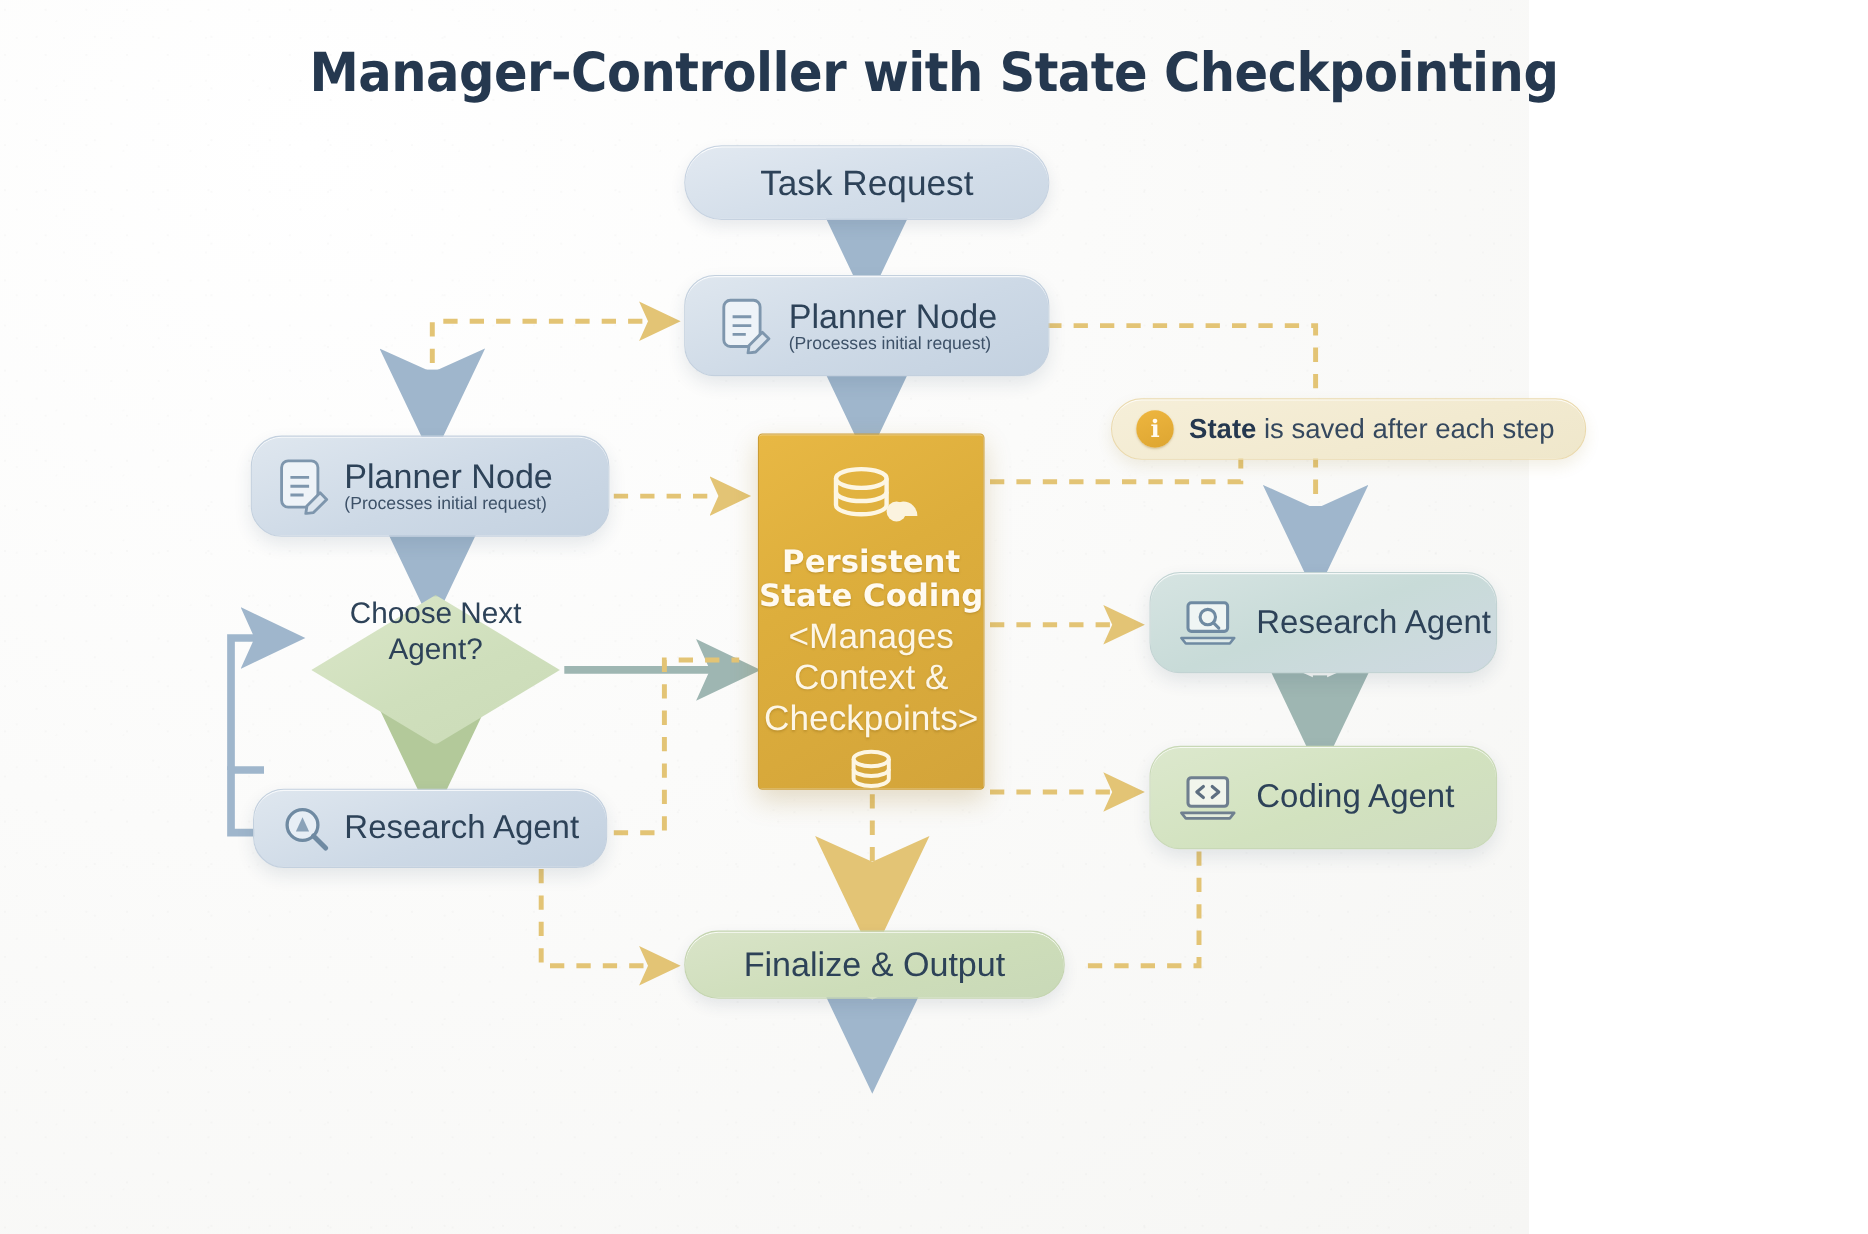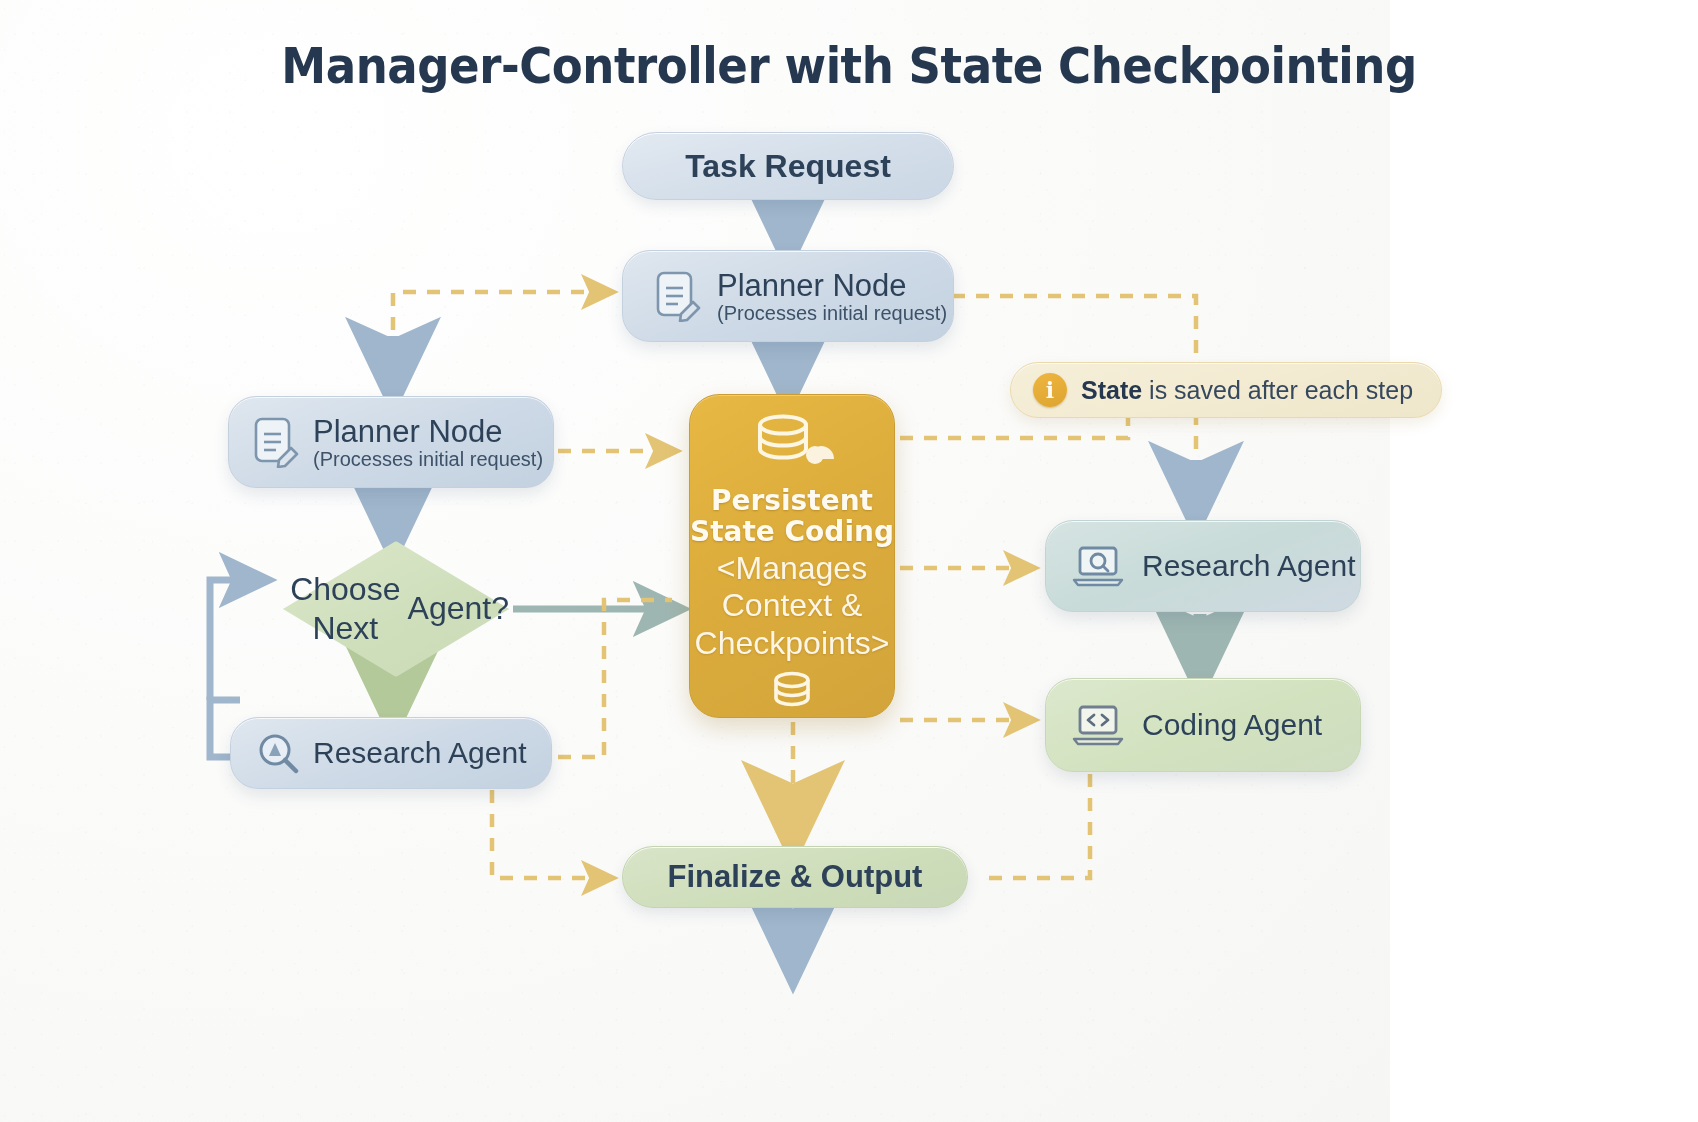--- a/index.html
+++ b/index.html
@@ -38,21 +38,20 @@
     font-weight:bold;font-size:49px;letter-spacing:-0.5px;
     color:#25384f;
     transform:scaleX(0.92);
   }
 
   
   .pill{
     border-radius:999px;
     justify-content:center;
     box-shadow:0 6px 14px rgba(40,60,90,.10), 0 1px 0 rgba(255,255,255,.85) inset;
-    font-weight:bold;
   }
   .box{
     border-radius:28px;
     box-shadow:0 7px 16px rgba(40,60,90,.11), 0 1px 0 rgba(255,255,255,.75) inset;
   }
 
   
   .blue{
     background:linear-gradient(160deg,#dfe7ef 0%,#cdd9e6 55%,#c3d1e0 100%);
     border:1px solid #c3d0de;
@@ -83,21 +82,21 @@
     border:1px solid #cb9c33;
     color:#fffdf4;
   }
   .cream{
     background:linear-gradient(165deg,#f6efd9 0%,#f2ead0 60%,#efe7cb 100%);
     border:1px solid #ead9ad;
     color:#2d4258;
   }
 
   .label{font-size:31px;color:#2d4258;white-space:nowrap;}
-  .sublabel{font-size:20px;color:#3d5168;white-space:nowrap;margin-top:-2px;}
+  .sublabel{font-size:16px;color:#3d5168;white-space:nowrap;margin-top:-2px;}
 
   .icon{flex:0 0 auto;display:flex;align-items:center;justify-content:center;}
 
   
   #task-request{left:622px;top:132px;width:332px;height:68px;}
   #task-request .label{font-size:32px;}
 
   #planner-top{left:622px;top:250px;width:332px;height:92px;padding-left:32px;gap:16px;}
   #planner-left{left:228px;top:396px;width:326px;height:92px;padding-left:24px;gap:14px;}
 
@@ -105,32 +104,32 @@
     position:absolute;left:283px;top:541px;width:226px;height:136px;
   }
   #decision .dia{
     position:absolute;inset:0;
     background:linear-gradient(155deg,#dbe7c9 0%,#cfdfbc 55%,#cbdbb8 100%);
     border:1px solid #c3d4ad;
     clip-path:polygon(50% 0,100% 50%,50% 100%,0 50%);
     box-shadow:0 6px 12px rgba(40,60,90,.10);
   }
   #decision .dtxt{
-    position:absolute;inset:0;display:flex;flex-direction:row;
+    position:absolute;inset:0;display:flex;flex-direction:column;
     align-items:center;justify-content:flex-start;
-    font-size:32px;color:#2d4258;line-height:1.22;text-align:center;
+    font-size:27px;color:#2d4258;line-height:1.22;text-align:center;
   }
 
   #research-left{left:230px;top:717px;width:322px;height:72px;padding-left:26px;gap:14px;}
   #research-left .label{font-size:30px;}
 
   #state-graph{
     left:689px;top:394px;width:206px;height:324px;
     flex-direction:column;justify-content:flex-start;align-items:center;
-    border-radius:30px;padding-top:18px;
+    border-radius:4px;padding-top:28px;
     box-shadow:0 10px 24px rgba(150,110,20,.22), 0 1px 0 rgba(255,255,255,.30) inset;
   }
   #state-graph .sgtitle{
     font-family:"DejaVu Sans", sans-serif;
     font-weight:bold;font-size:28px;line-height:1.12;text-align:center;
     color:#fffaf0;margin-top:10px;
     text-shadow:0 1px 2px rgba(120,85,10,.35);
   }
   #state-graph .sgsub{
     font-size:32px;line-height:1.18;text-align:center;

